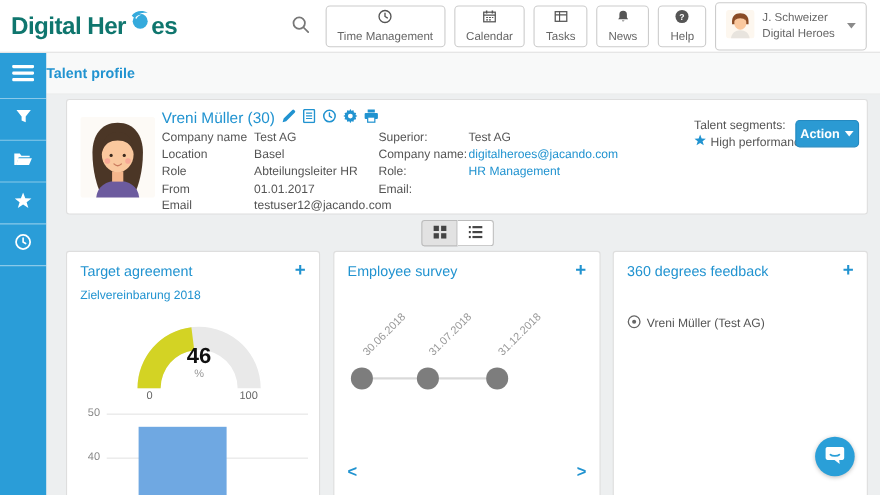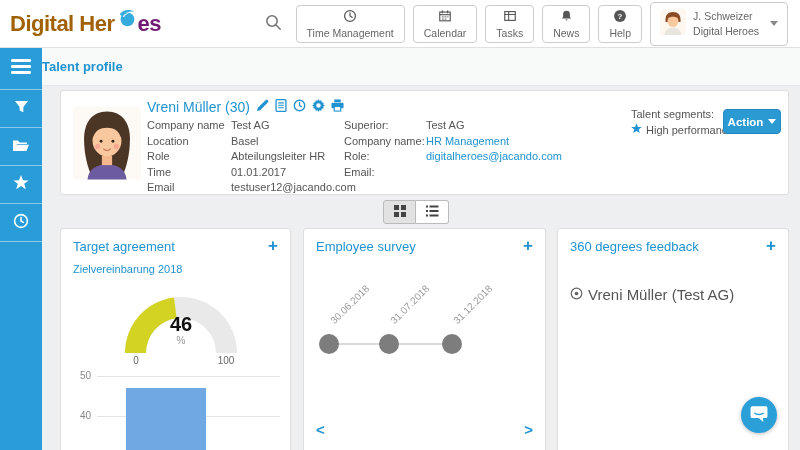--- a/index.html
+++ b/index.html
@@ -4,22 +4,22 @@
 <style>
   * { margin:0; padding:0; box-sizing:border-box; }
   html,body { width:800px; height:450px; }
   body { font-family:"Liberation Sans", sans-serif; background:#fff; }
   .screen { position:relative; width:800px; height:450px; overflow:hidden; background:#edeff0; }
 
   
   .topbar { position:absolute; left:0; top:0; width:800px; height:48px; background:#fff;
             border-bottom:1px solid #e0e0e0; display:flex; align-items:center; z-index:5; }
   .logo { display:flex; align-items:center; margin-left:10px; font-size:22px; font-weight:bold; letter-spacing:-0.5px; }
-  .logo .orange { color:#a16207; }
-  .logo .blue { color:#701a75; }
+  .logo .orange { color:#0f766e; }
+  .logo .blue { color:#0f766e; }
   .logo svg { margin:0 1px 6px 2px; }
   .topnav { margin-left:auto; margin-right:12px; display:flex; align-items:center; gap:8px; }
   .searchbtn { border:none; background:none; cursor:pointer; padding:4px; margin-right:2px; }
   .navbtn { display:flex; flex-direction:column; align-items:center; justify-content:center; gap:2px;
             background:#fff; border:1px solid #ccc; border-radius:4px; height:38px; padding:3px 10px;
             color:#666; font-size:10.5px; cursor:pointer; font-family:inherit; }
   .userbtn { display:flex; align-items:center; gap:7px; background:#fff; border:1px solid #ccc;
              border-radius:4px; height:44px; padding:14px 9px; cursor:pointer; font-family:inherit; }
   .userbtn .utxt { text-align:left; font-size:10.5px; color:#666; line-height:1.35; }
   .caret { width:0; height:0; border-left:4px solid transparent; border-right:4px solid transparent;
@@ -91,21 +91,21 @@
   
   .tl-line { position:absolute; left:25px; top:114px; width:123px; height:2px; background:#d9d9d9; }
   .tl-dot { position:absolute; top:105px; width:20px; height:20px; border-radius:50%; background:#7d7d7d; cursor:pointer; }
   .tl-label { position:absolute; font-size:10px; color:#999; white-space:nowrap;
               transform:rotate(-45deg); transform-origin:left bottom; }
   .tl-nav { position:absolute; top:190px; background:none; border:none; color:#2193d0; font-size:15px;
             font-weight:bold; cursor:pointer; font-family:inherit; padding:2px 4px; }
 
   
   .fb-entry { position:absolute; left:12px; top:57px; display:flex; align-items:center; gap:5px;
-              font-size:15px; color:#555; }
+              font-size:11px; color:#555; }
 
   
   .chat-fab { position:absolute; left:741px; top:397px; width:36px; height:36px; border-radius:50%;
               background:#2a9fd8; border:none; cursor:pointer; display:flex; align-items:center;
               justify-content:center; box-shadow:0 1px 4px rgba(0,0,0,0.25); z-index:6; }
 </style>
 </head>
 <body>
 
 <div class="screen">
@@ -268,41 +268,41 @@
               <rect x="0.5" y="3.5" width="13" height="6" rx="1" fill="#2193d0"></rect>
               <rect x="3.5" y="7.5" width="7" height="5" fill="#fff" stroke="#2193d0" stroke-width="1.2"></rect>
             </svg></span>
         </button>
     </div>
 
     <div class="dl c1l">
       <div>Company name</div>
       <div>Location</div>
       <div>Role</div>
-      <div>Time</div>
+      <div>From</div>
       <div>Email</div>
     </div>
     <div class="dl c1v">
       <div>Test AG</div>
       <div>Basel</div>
       <div>Abteilungsleiter HR</div>
       <div>01.01.2017</div>
       <div>testuser12@jacando.com</div>
     </div>
 
     <div class="dl c2l">
       <div>Superior:</div>
       <div>Company name:</div>
       <div>Role:</div>
       <div>Email:</div>
     </div>
     <div class="dl c2v">
       <div>Test AG</div>
+      <div class="linktxt">digitalheroes@jacando.com</div>
       <div class="linktxt">HR Management</div>
-      <div class="linktxt">digitalheroes@jacando.com</div>
     </div>
 
     <div class="talent">
       <div>Talent segments:</div>
       <div class="seg">
         <span><svg width="11" height="11" viewBox="0 0 16 15">
               <polygon points="8,0 10,5.2 15.6,5.4 11.2,8.8 12.8,14.2 8,11 3.2,14.2 4.8,8.8 0.4,5.4 6,5.2" fill="#2193d0"></polygon>
             </svg></span>
         <span>High performance</span>
       </div>

